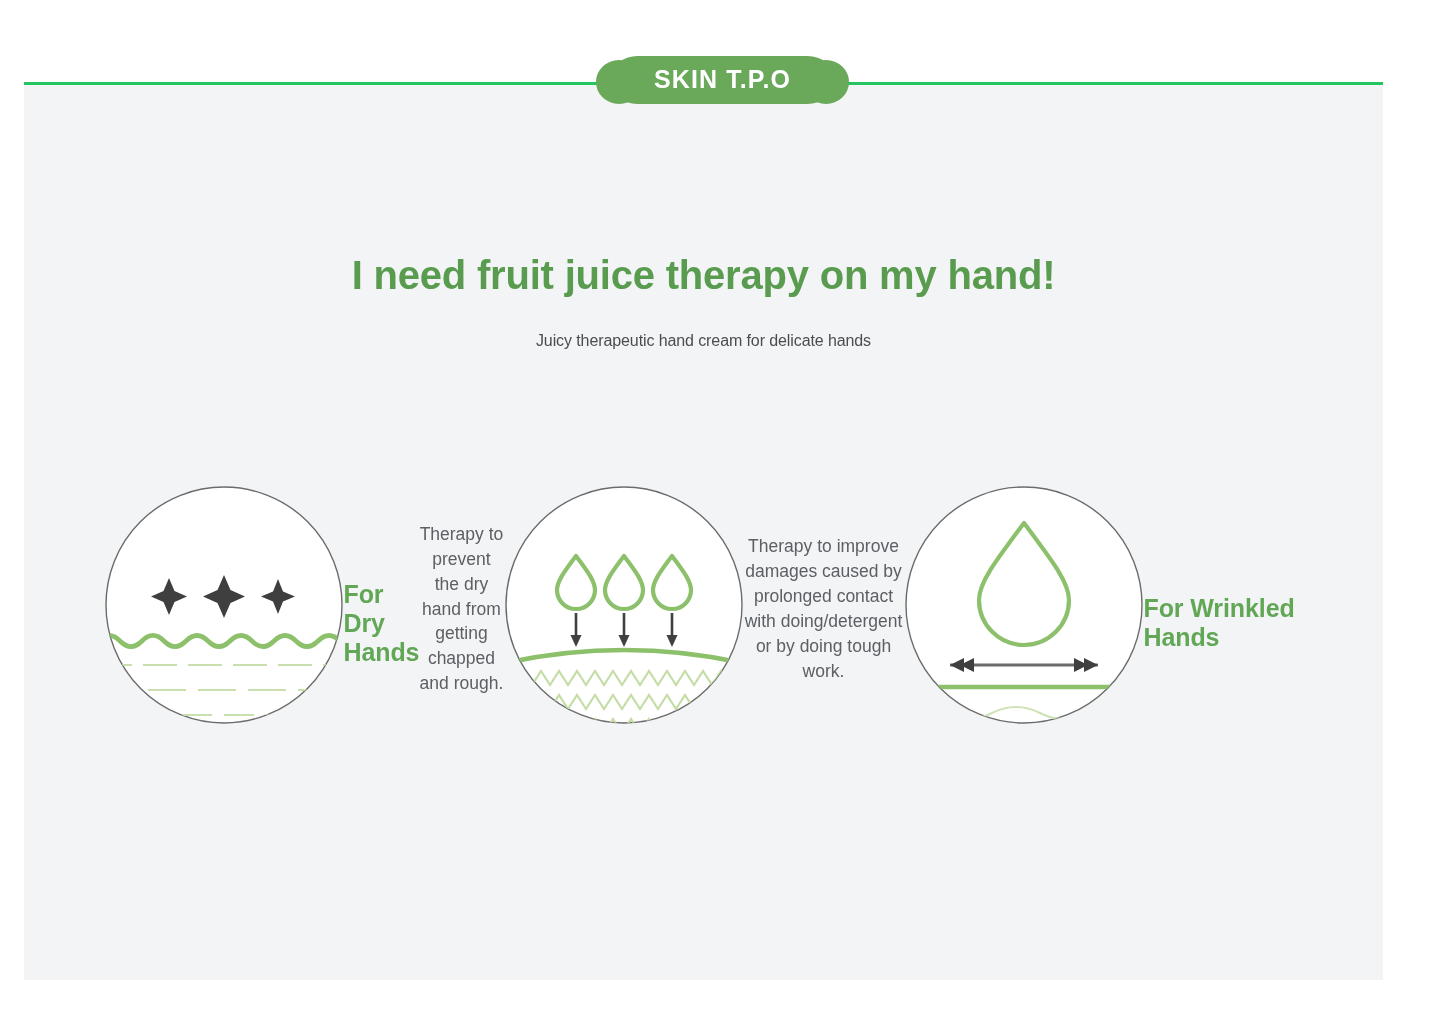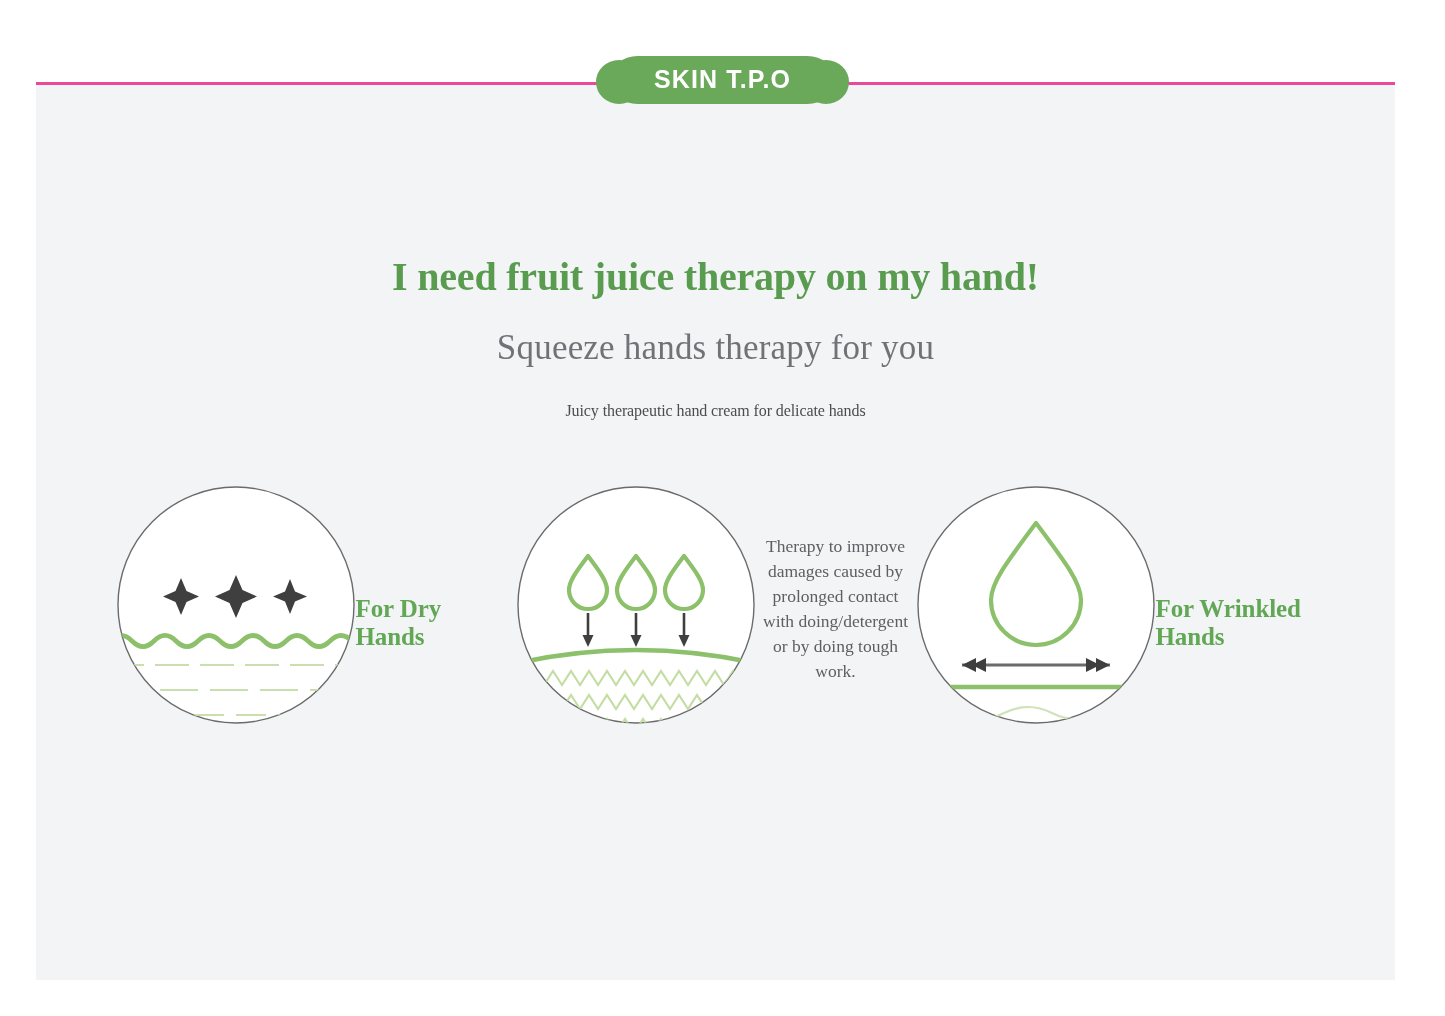--- a/index.html
+++ b/index.html
@@ -17,28 +17,27 @@
   #stage {
     position: relative;
     width: 1445px;
     height: 1016px;
     background: #ffffff;
   }
 
   
   .panel {
     position: absolute;
-    left: 36px;
+    left: 24px;
     top: 82px;
     width: 1359px;
     height: 898px;
     background: #f3f4f6;
-    border-top: 3px solid #ec4899;
+    border-top: 3px solid #22c55e;
     box-sizing: border-box;
-    font-family: Liberation Serif, serif;
   }
 
   
   .badge-wrap {
     position: absolute;
     left: 0;
     top: 52px;
     width: 1445px;
     height: 56px;
     display: flex;
@@ -145,21 +144,20 @@
 </style>
 </head>
 <body>
 
 <div id="stage">
 
   <div class="panel">
 
     <div class="headings">
       <h1 class="h-main">I need fruit juice therapy on my hand!</h1>
-      <h2 class="h-sub">Squeeze hands therapy for you</h2>
       <p class="h-desc">Juicy therapeutic hand cream for delicate hands</p>
     </div>
 
     <div class="cards">
 
       <div class="card">
         <div class="card-art">
           <svg viewBox="0 0 240 240" width="240" height="240">
             <defs>
               <clipPath id="clip1">
@@ -175,20 +173,21 @@
 
               <path d="M-6 156 q 11 -11 22 0 t 22 0 t 22 0 t 22 0 t 22 0 t 22 0 t 22 0 t 22 0 t 22 0 t 22 0 t 22 0" fill="none" stroke="#8cc06a" stroke-width="4.6" stroke-linecap="round"></path>
 
               <path d="M-6 180 H250" fill="none" stroke="#c9dfae" stroke-width="1.8" stroke-dasharray="34 11"></path>
               <path d="M-6 205 H250" fill="none" stroke="#c9dfae" stroke-width="1.8" stroke-dasharray="38 12"></path>
               <path d="M-6 230 H250" fill="none" stroke="#c9dfae" stroke-width="1.8" stroke-dasharray="30 12"></path>
             </g>
           </svg>
         </div>
         <h3 class="card-title">For Dry Hands</h3>
+        <p class="card-desc">Therapy to prevent the dry hand from getting chapped and rough.</p>
       </div>
 
       <div class="card">
         <div class="card-art">
           <svg viewBox="0 0 240 240" width="240" height="240">
             <defs>
               <clipPath id="clip2">
                   <circle cx="120" cy="120" r="118"></circle>
                 </clipPath>
               <g id="drop2">

